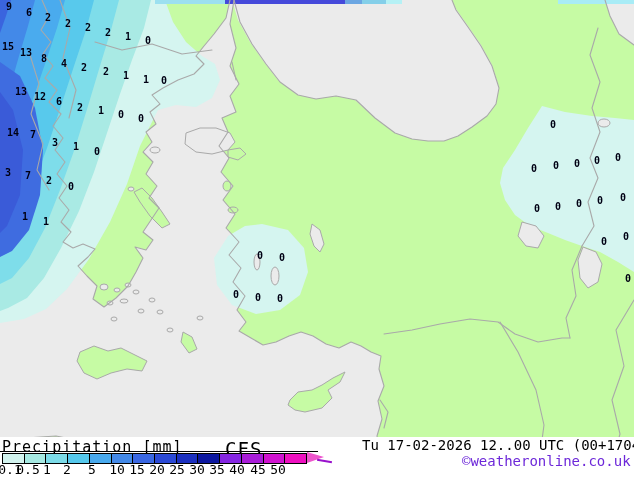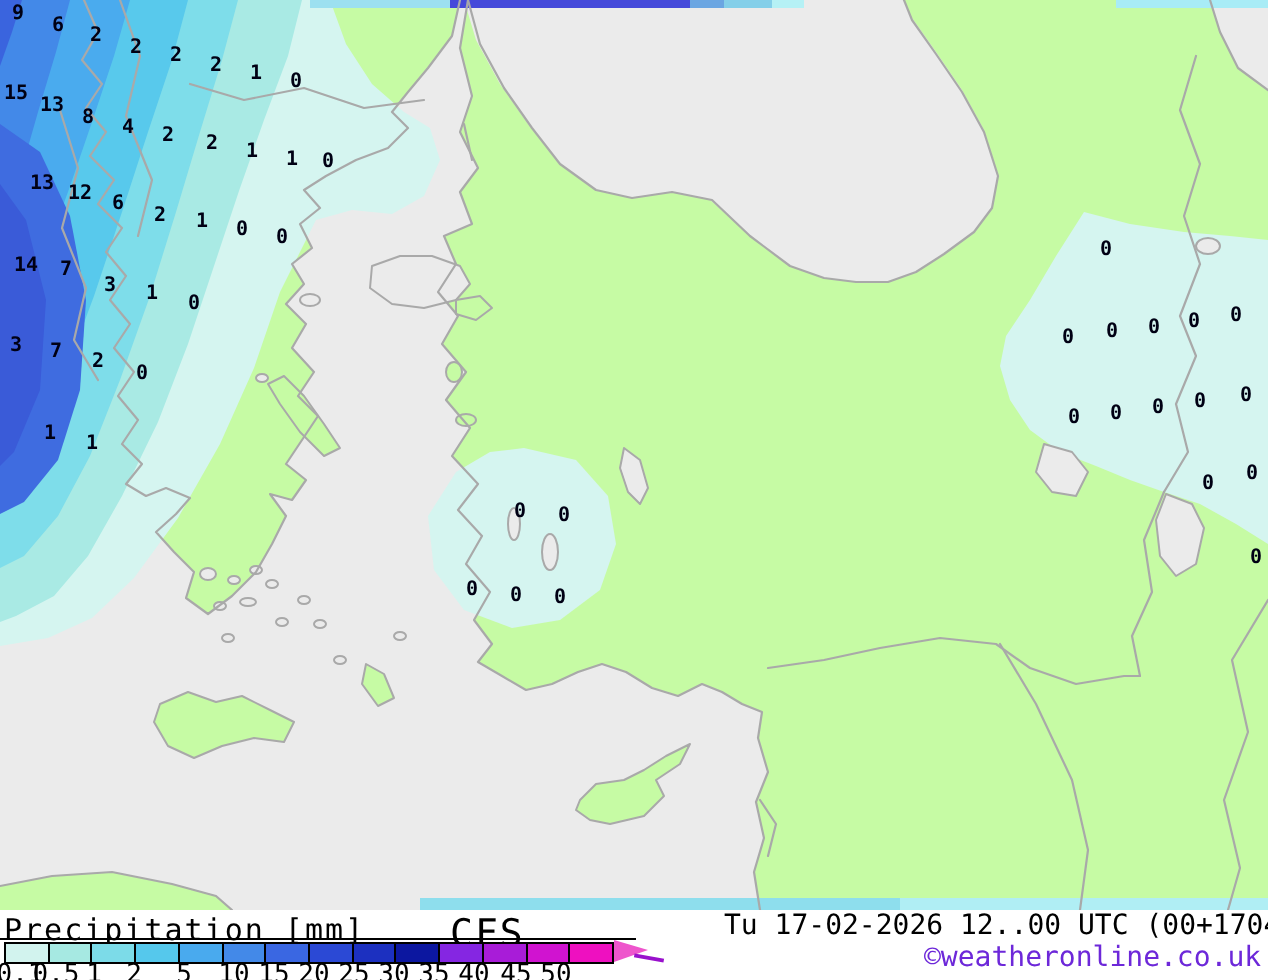--- a/index.html
+++ b/index.html
@@ -3,21 +3,21 @@
 <meta charset="utf-8">
 <style>
   html,body{margin:0;padding:0;background:#fff;}
   .stage{position:relative;width:634px;height:490px;overflow:hidden;background:#fff;
          font-family:"DejaVu Sans Mono",monospace;}
   .mapwrap{position:absolute;left:0;top:0;width:634px;height:455px;}
   svg{display:block;}
   .coast{fill:none;stroke:var(--coast,#a9a9a9);stroke-width:1.1;stroke-linejoin:round;stroke-linecap:round;}
   .coastfill{stroke:var(--coast,#a9a9a9);stroke-width:1;stroke-linejoin:round;}
   .pv{font:bold 10px "DejaVu Sans Mono",monospace;fill:#000014;text-anchor:middle;}
-  .legend{position:absolute;left:0;top:455px;width:634px;height:35px;background:#ffffff;}
+  .legend{position:absolute;left:0;top:437px;width:634px;height:35px;background:#ffffff;}
   .lg-title{position:absolute;left:2px;top:1px;font-size:15px;letter-spacing:1px;color:#000;}
   .lg-model{position:absolute;left:225px;top:1px;font-size:19px;letter-spacing:1px;color:#000;}
   .lg-underline{position:absolute;left:0;top:14px;width:318px;height:1px;background:#000;}
   .cbar{position:absolute;left:2px;top:16px;width:303px;height:9px;display:flex;
         border:1px solid #000;box-sizing:content-box;}
   .seg{flex:1 1 auto;border-right:1px solid #000;}
   .seg:last-child{border-right:none;}
   .cbar-arrow{position:absolute;left:307px;top:15px;width:0;height:0;
         border-top:5px solid transparent;border-bottom:6px solid transparent;
         border-left:17px solid var(--arrow,#ee55cc);}

